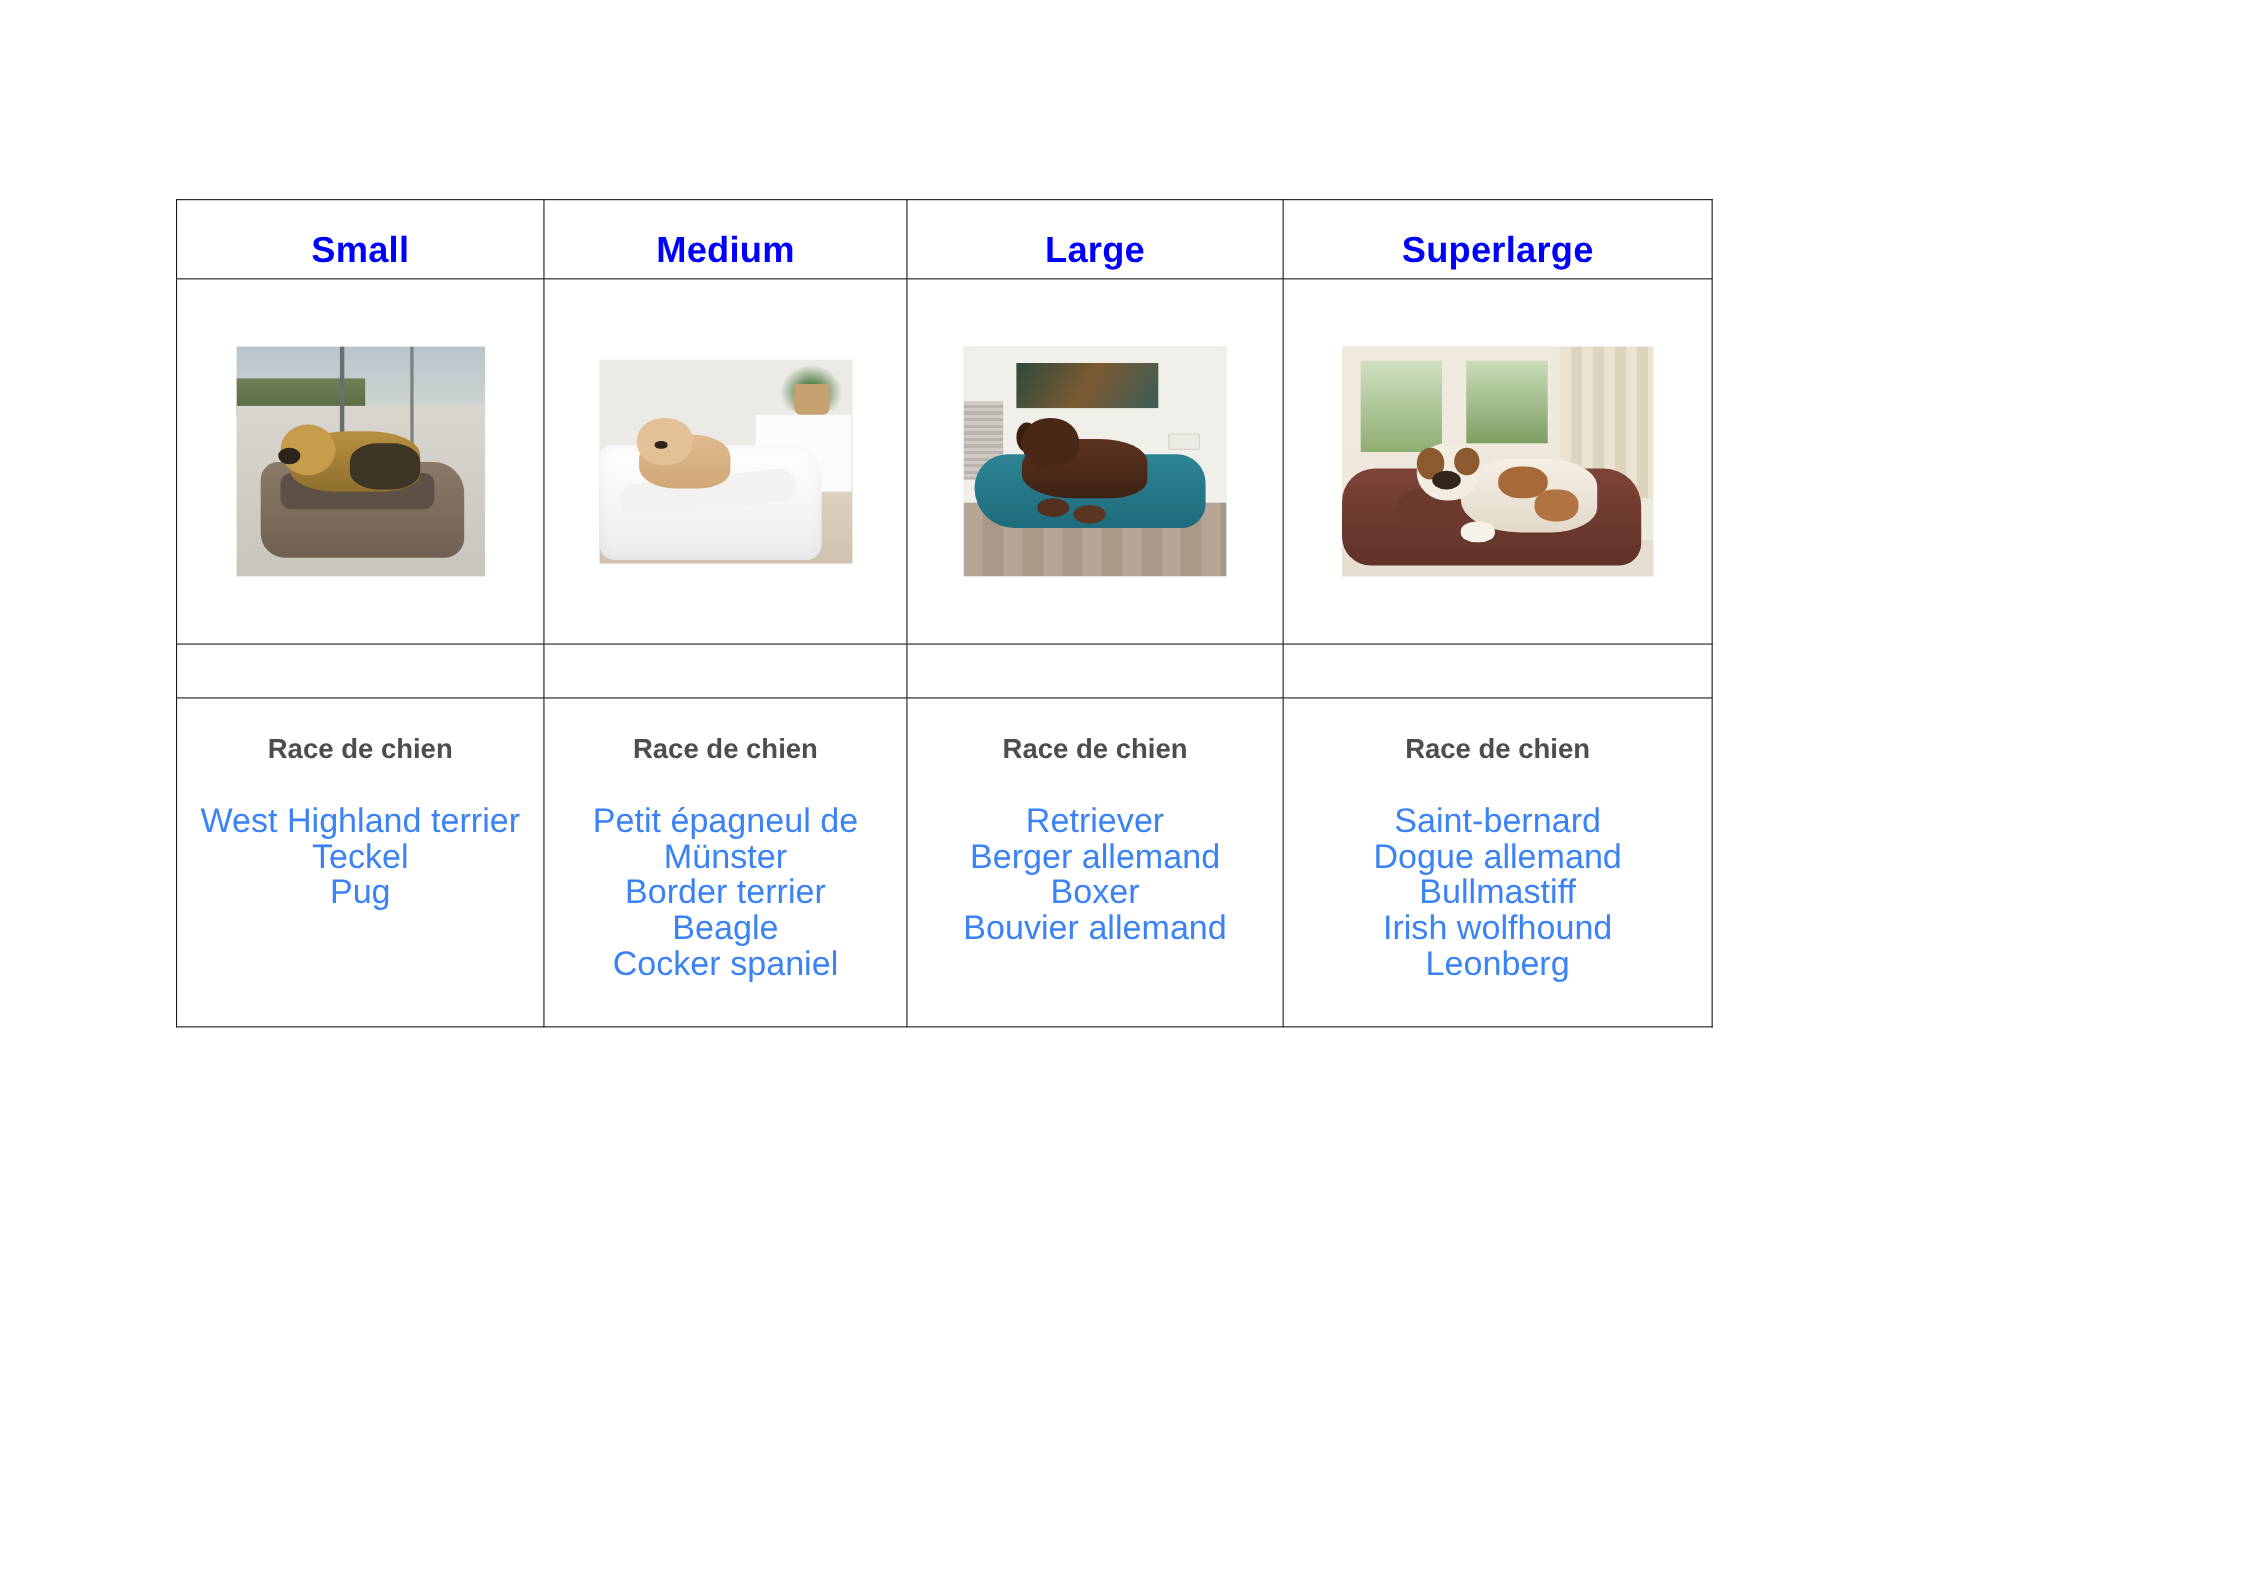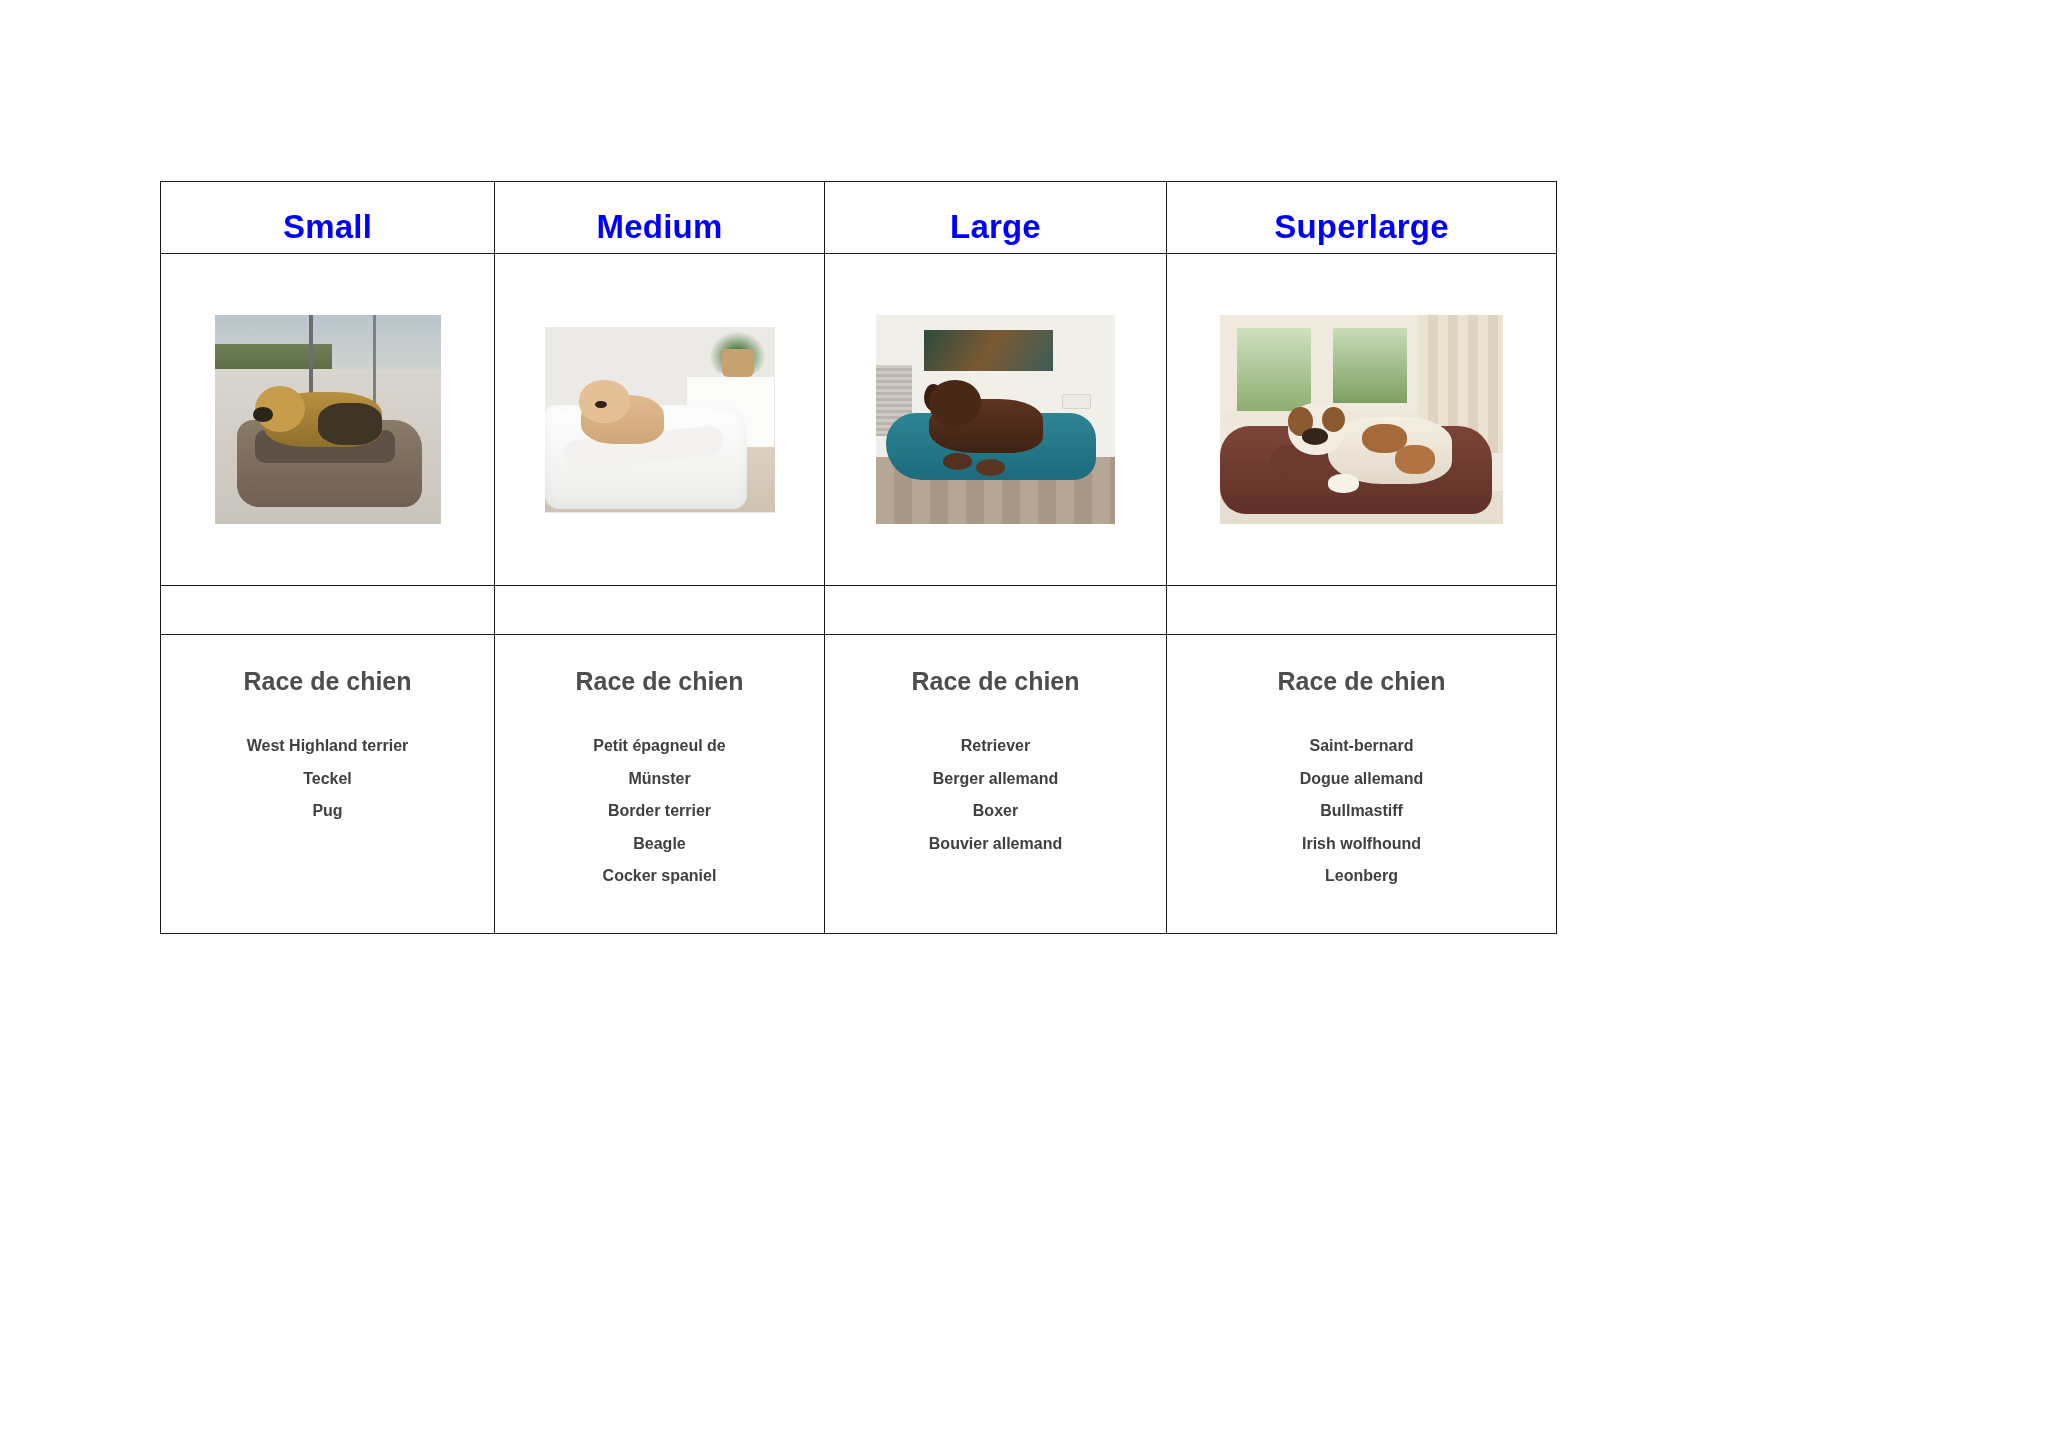--- a/index.html
+++ b/index.html
@@ -90,24 +90,24 @@
     padding-top: 34px;
   }
   .breed-title {
     color: #4d4d4d;
     font-weight: bold;
     font-size: 25px;
     line-height: 1;
     margin-bottom: 36px;
   }
   .breed-list {
-    color: #404040;
-    font-size: 16px;
+    color: #3b82f6;
+    font-size: 31px;
     line-height: 32.5px;
-    font-weight: bold;
+    font-weight: normal;
   }
   .breed-item { display: block; }
 
   
   .photo {
     position: relative;
     overflow: hidden;
     background: #e9e6e0;
   }
   .ph-small { width: 226px; height: 209px; }

